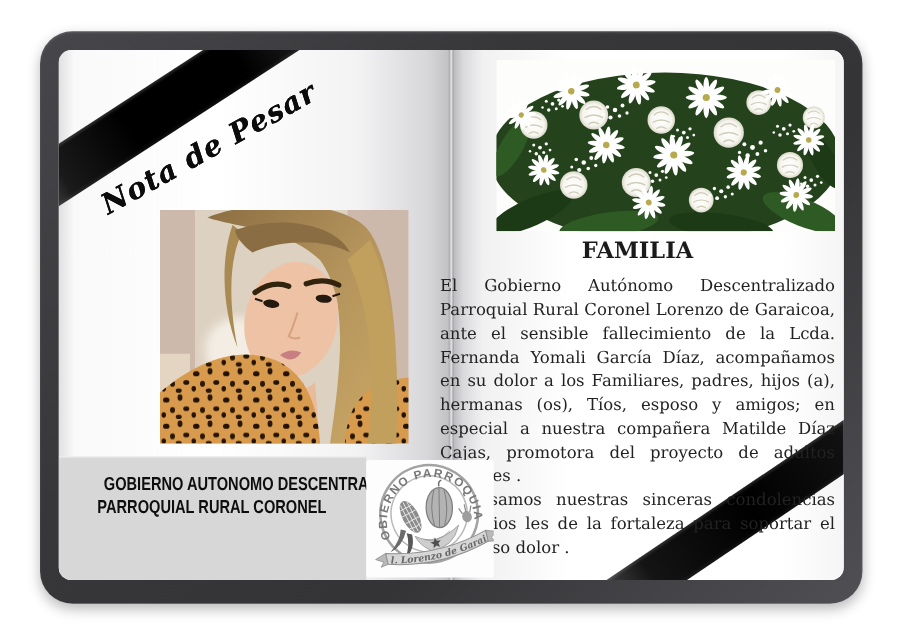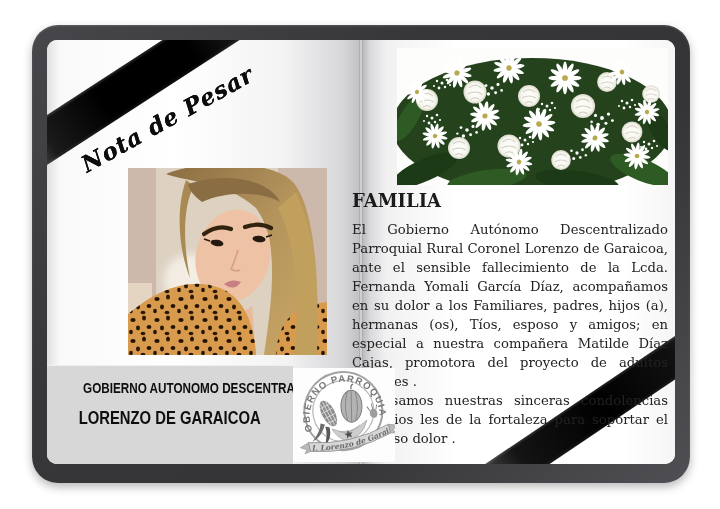--- a/index.html
+++ b/index.html
@@ -29,21 +29,21 @@
   
   .nota{position:absolute;left:36px;top:112px;transform:rotate(-29deg);transform-origin:0 50%;
         font-family:"DejaVu Serif",serif;font-style:italic;font-weight:bold;font-size:23px;
         letter-spacing:1px;color:#0c0c0c;white-space:nowrap;text-shadow:0 0 .4px #000;}
   
   .portrait{position:absolute;left:81px;top:128px;width:199px;height:187px;overflow:hidden;}
   .flowers{position:absolute;left:350px;top:8px;width:271px;height:137px;overflow:hidden;}
   .portrait svg,.flowers svg{display:block;width:100%;height:100%;}
   
   .textcol{position:absolute;left:305px;top:150px;width:316px;color:#1b1b1b;}
-  .fam-heading,.fam-name{text-align:left;font-weight:bold;font-size:18px;line-height:1.25;}
+  .fam-heading,.fam-name{text-align:center;font-weight:bold;font-size:18px;line-height:1.25;}
   .bodytext{margin-top:7px;font-size:13.2px;line-height:19px;text-align:justify;color:#222;}
   .bodytext p{margin:0;}
   
   .orgbox{position:absolute;left:0;top:325px;width:246px;height:99px;background:#d7d7d7;
         box-shadow:inset 0 1px 0 rgba(255,255,255,.6);text-align:center;color:#0e0e0e;
         font-family:"Liberation Sans",sans-serif;font-weight:bold;padding-top:14px;box-sizing:border-box;}
   .orgline{font-size:15px;line-height:18px;}
   .orgline span,.orgline3 span{display:inline-block;transform:scaleX(.78);white-space:nowrap;}
   .orgline3{font-size:19px;line-height:22px;margin-top:10px;}
   .sealbox{position:absolute;left:246px;top:328px;width:102px;height:94px;background:#fdfdfd;
@@ -197,21 +197,21 @@
       <div class="textcol">
         <div class="fam-heading">FAMILIA</div>
         <div class="bodytext">
           <p>El Gobierno Autónomo Descentralizado Parroquial Rural Coronel Lorenzo de Garaicoa, ante el sensible fallecimiento de la Lcda. Fernanda Yomali García Díaz, acompañamos en su dolor a los Familiares,  padres, hijos (a), hermanas (os), Tíos, esposo y amigos; en especial a nuestra compañera Matilde Díaz Cajas, promotora del proyecto de adultos mayores .</p>
           <p>Expresamos nuestras sinceras condolencias que Dios les de la fortaleza para soportar el inmenso dolor .</p>
         </div>
       </div>
 
       <div class="orgbox">
         <div class="orgline"><span>GOBIERNO AUTONOMO DESCENTRALIZADO</span></div>
-        <div class="orgline3"><span>LORENZO DE GARAICOA</span></div>
+        <div class="orgline"><span>PARROQUIAL RURAL CORONEL</span></div>
       </div>
 
       <div class="sealbox">
         <svg viewBox="0 0 102 94">
           <g transform="rotate(-13 51 46)">
             <circle cx="51" cy="43" r="39" fill="#ffffff" stroke="#a3a3a3" stroke-width="2"></circle>
             <circle cx="51" cy="43" r="30.5" fill="none" stroke="#b8b8b8" stroke-width="1.2"></circle>
             <path id="arcT" d="M17,57 A35,35 0 1 1 85,57" fill="none"></path>
             <text font-family="Liberation Sans, sans-serif" font-size="9.5" font-weight="bold" fill="#787878" letter-spacing="1.2">
               <textPath href="#arcT" startOffset="50%" text-anchor="middle">GOBIERNO PARROQUIAL</textPath>

